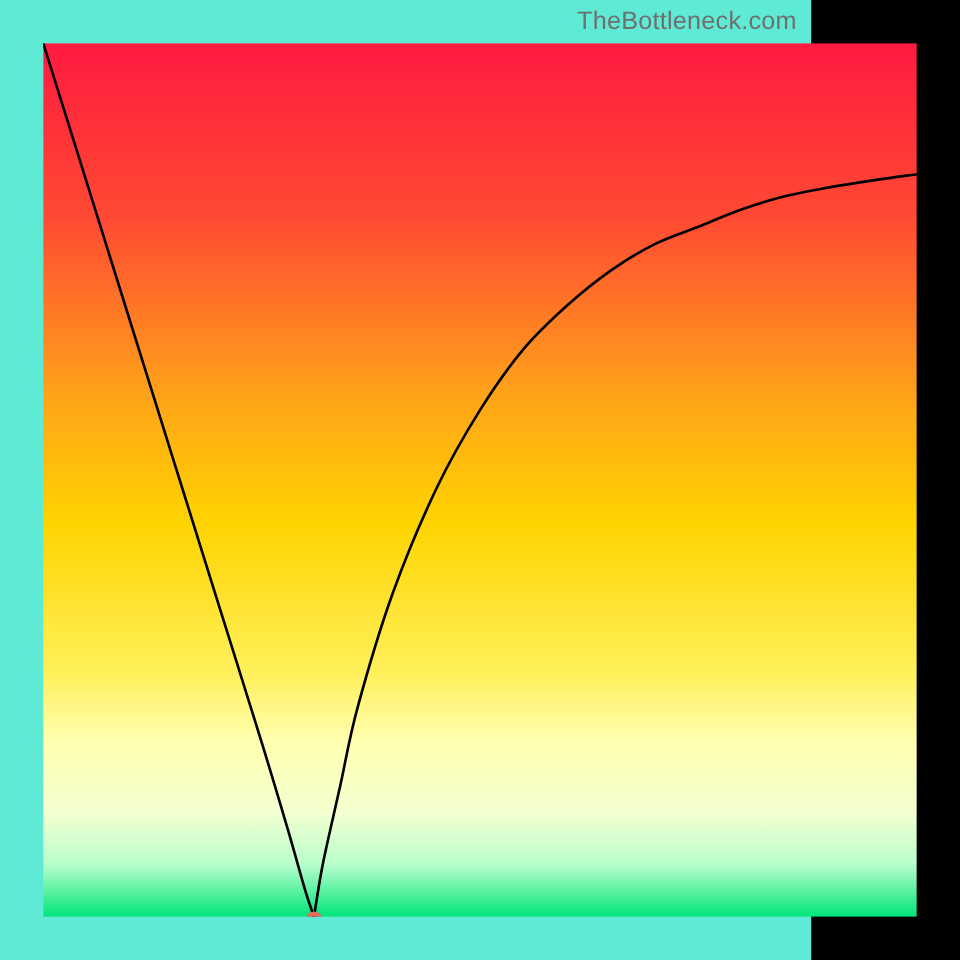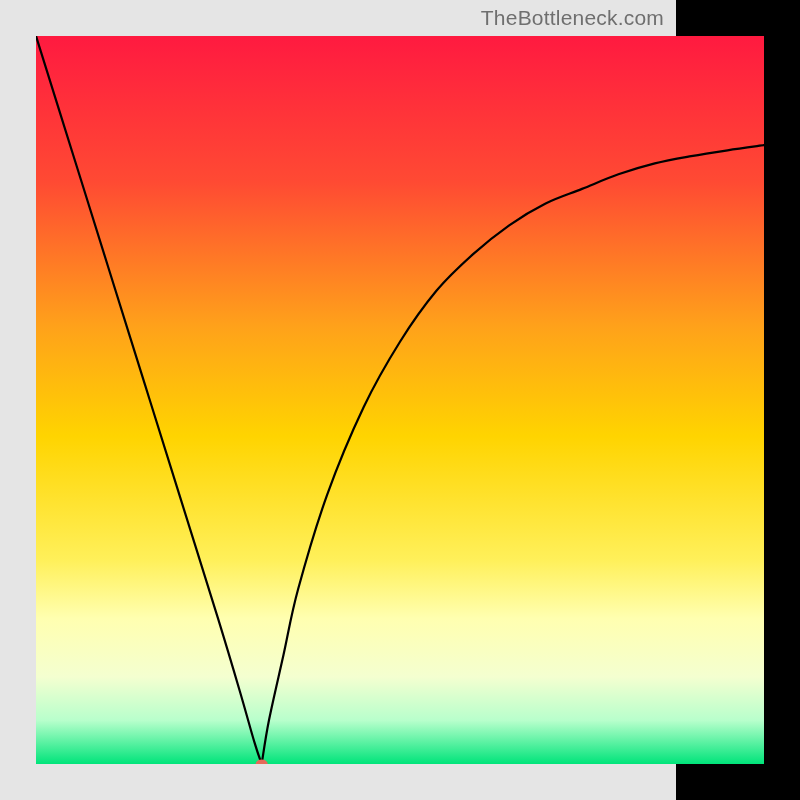--- a/index.html
+++ b/index.html
@@ -8,21 +8,21 @@
     width: 800px;
     height: 800px;
     overflow: hidden;
     background: #000;
     font-family: Arial, Helvetica, sans-serif;
   }
   .frame {
     position: relative;
     width: 676px;
     height: 800px;
-    background: #e5e5e5;
+    background: #5eead4;
   }
   .plot {
     position: absolute;
     left: 36px;
     top: 36px;
     width: 728px;
     height: 728px;
   }
   .plot svg {
     display: block;

